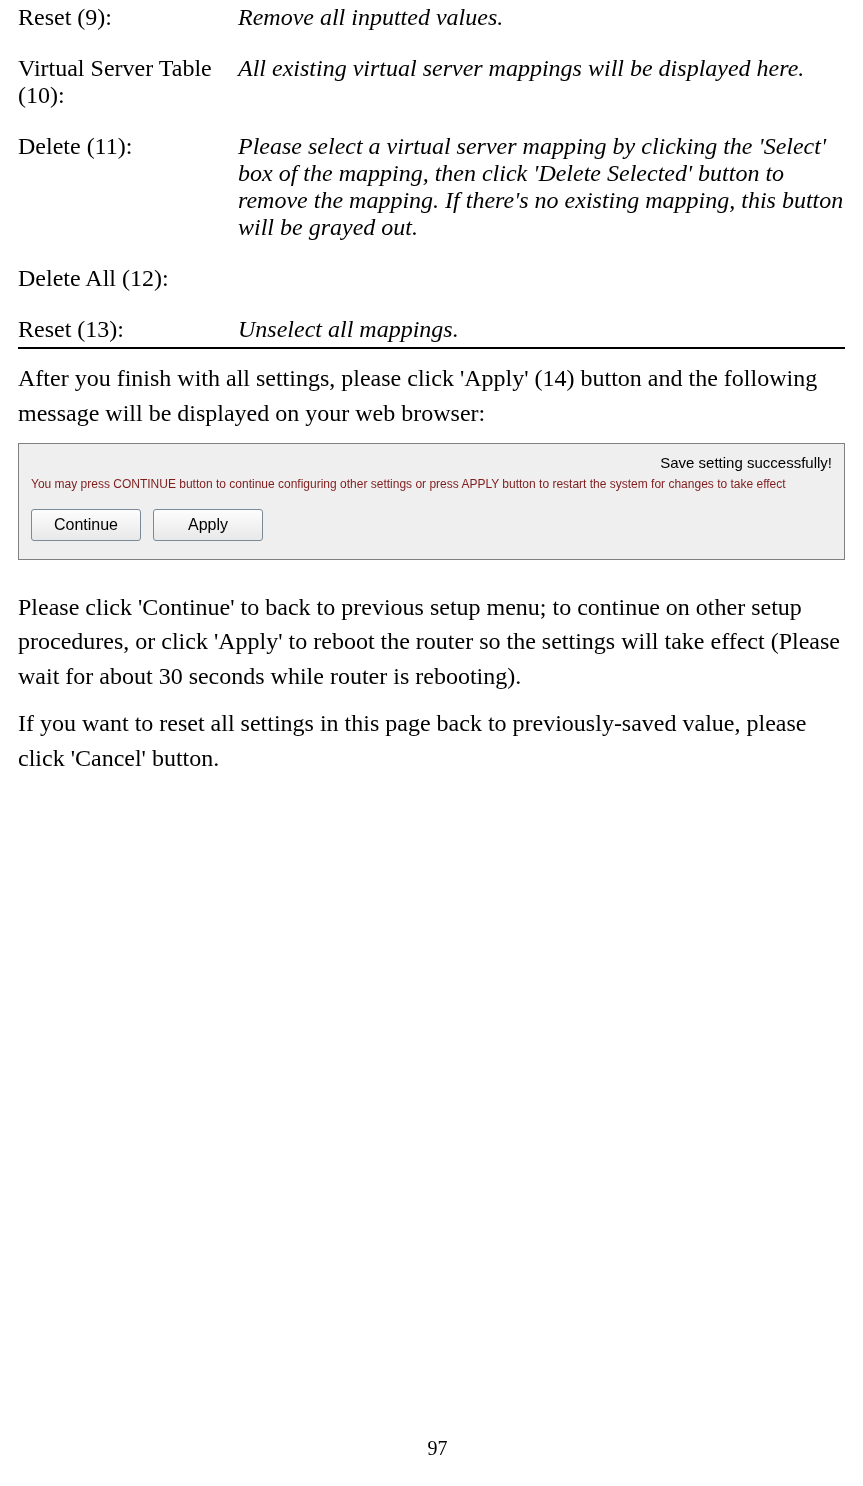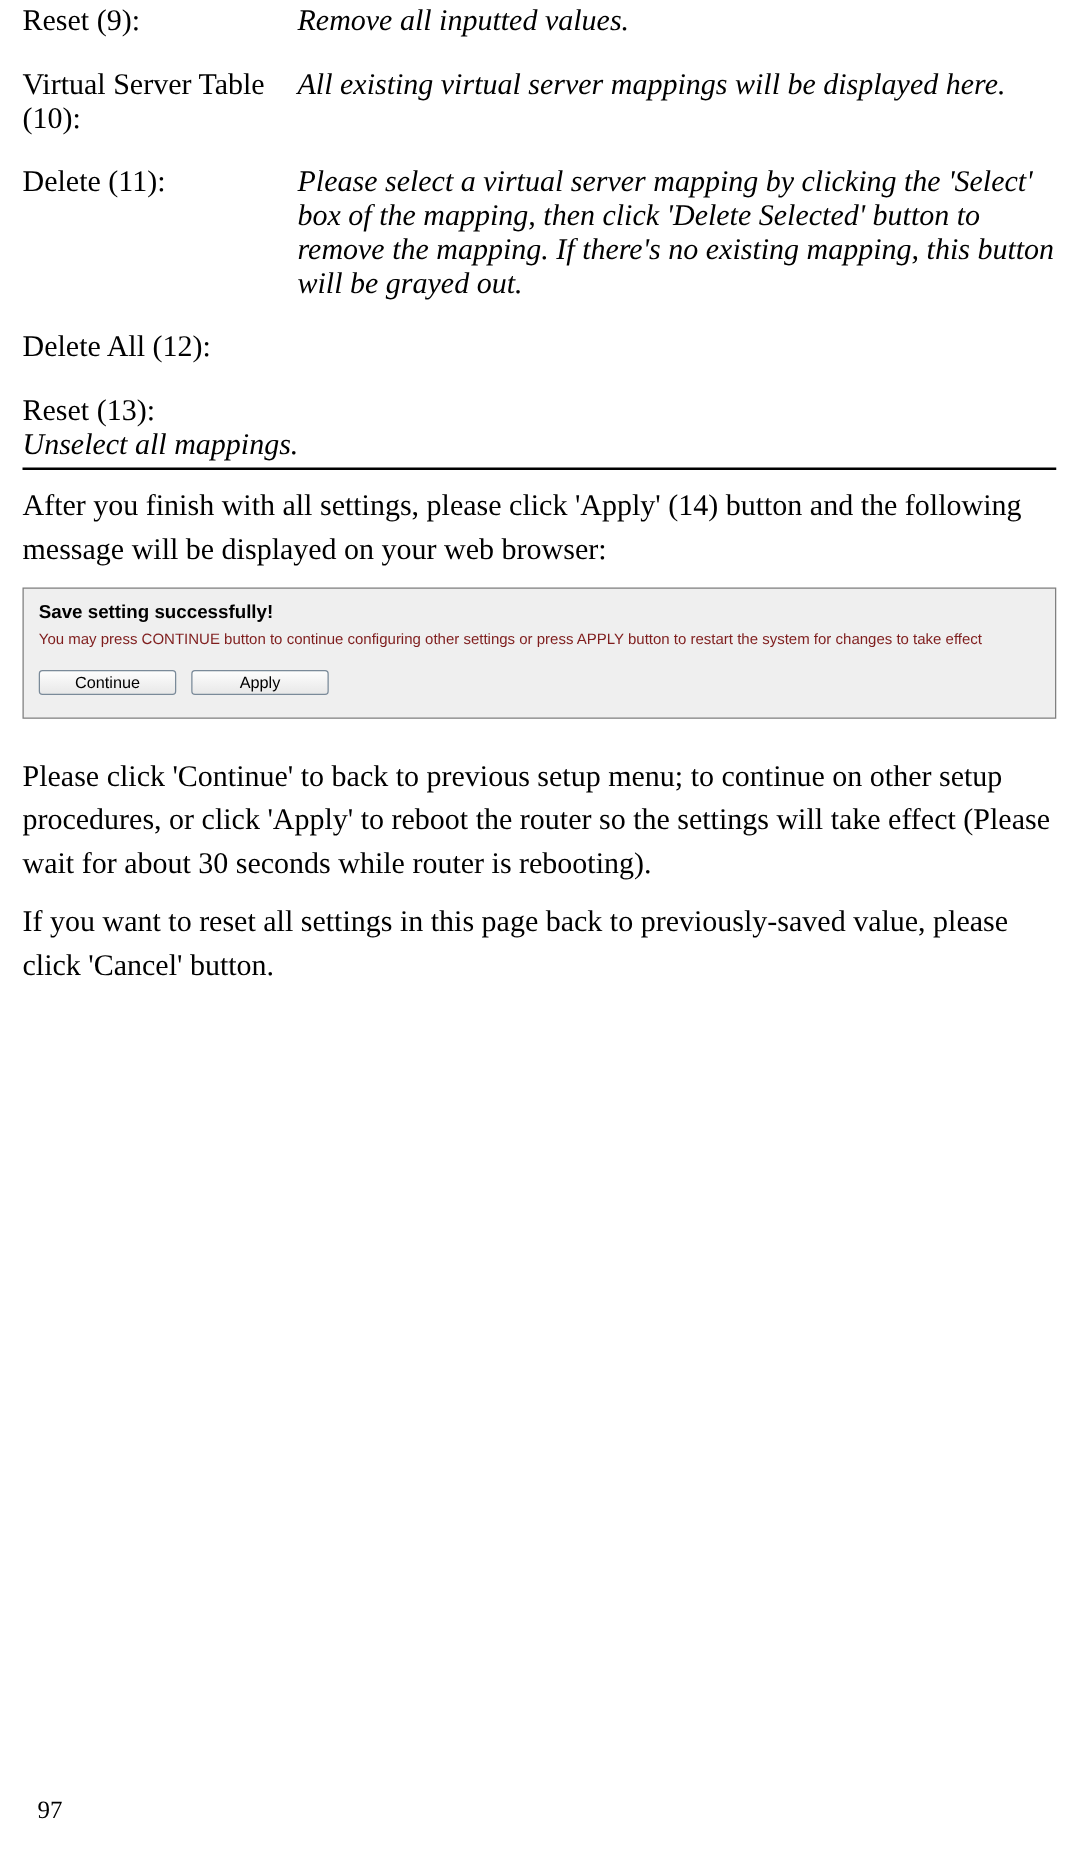--- a/index.html
+++ b/index.html
@@ -15,21 +15,20 @@
       margin-top: 4px;
     }
     .def-row {
       display: flex;
       margin-bottom: 24px;
     }
     .def-row.last {
       margin-bottom: 0;
       border-bottom: 2px solid #000;
       padding-bottom: 4px;
-      flex-direction: column;
     }
     .def-label {
       width: 220px;
       flex-shrink: 0;
     }
     .def-desc {
       font-style: italic;
       flex: 1;
     }
     .para {
@@ -37,46 +36,47 @@
       line-height: 1.45;
     }
     .dialog {
       background: #efefef;
       border: 1px solid #808080;
       padding: 0;
       font-family: Arial, Helvetica, sans-serif;
       margin: 10px 0 30px 0;
     }
     .dialog-title {
-      font-weight: bold;
+      font-weight: normal;
       font-size: 15px;
       padding: 10px 12px 6px 12px;
+      text-align: right;
     }
     .dialog-msg {
       font-size: 12px;
       padding: 0 12px 18px 12px;
       color: #7f1d1d;
     }
     .dialog-btns {
       padding: 0 12px 18px 12px;
       display: flex;
       gap: 12px;
     }
     .dialog-btn {
       width: 110px;
-      height: 20px;
+      height: 32px;
       border: 1px solid #7a8a99;
       border-radius: 3px;
       background: linear-gradient(#fdfdfd, #e8e8e8);
-      font-size: 13px;
+      font-size: 16px;
       font-family: Arial, Helvetica, sans-serif;
       cursor: pointer;
     }
     .page-num {
-      text-align: left;
+      text-align: center;
       font-size: 20px;
       position: absolute;
       bottom: 30px;
       left: 12px;
       right: 0;
       margin-top: 11px;
     }
     .page-wrap {
       position: relative;
       min-height: 1486px;

